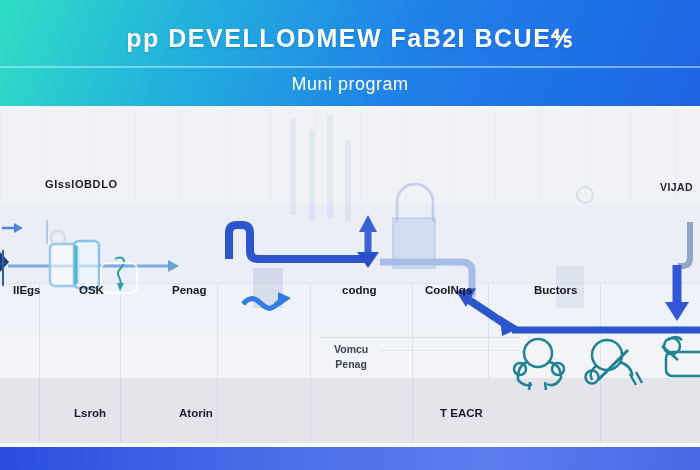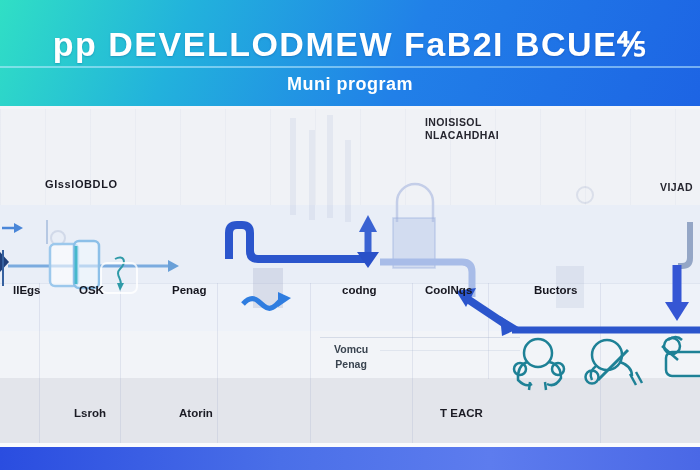--- a/index.html
+++ b/index.html
@@ -4,24 +4,24 @@
 <style>
   html,body{margin:0;padding:0;background:#dfe3ea;}
   #stage{position:relative;width:700px;height:470px;overflow:hidden;
          font-family:"Liberation Sans",sans-serif;background:#eef1f5;}
   
   .header{position:absolute;left:0;top:0;width:700px;height:108px;
     background:linear-gradient(112deg,#30dfc5 0%,#22b2dc 26%,#2180e8 58%,#1d64e4 100%);}
   .header-divider{position:absolute;left:0;top:66px;width:700px;height:2px;
     background:rgba(190,235,255,0.55);}
   .title{position:absolute;left:0;top:20px;width:700px;text-align:center;
-    color:#fff;font-size:34px;font-weight:bold;letter-spacing:1.5px;
+    color:#fff;font-size:25px;font-weight:bold;letter-spacing:1.5px;
     text-shadow:0 1px 2px rgba(0,40,120,0.25);white-space:nowrap;}
   .subtitle{position:absolute;left:0;top:74px;width:700px;text-align:center;
-    color:#fff;font-size:18px;font-weight:bold;letter-spacing:0.5px;}
+    color:#fff;font-size:18px;font-weight:normal;letter-spacing:0.5px;}
   .header-bottom-strip{position:absolute;left:0;top:106px;width:700px;height:3px;
     background:#f3f5f9;}
   
   .band{position:absolute;left:0;width:700px;}
   .band-top{top:109px;height:96px;background:#f0f2f6;
     background-image:repeating-linear-gradient(90deg,rgba(100,120,170,0.05) 0 1px,transparent 1px 45px);}
   .band-mid{top:205px;height:78px;background:#e9eef7;}
   .row-labels{top:283px;height:47px;background:#eef2f9;
     border-top:1px solid #dfe5f0;border-bottom:1px solid #dde3ee;}
   .band-lower{top:331px;height:47px;background:#f2f4f8;}
@@ -146,24 +146,20 @@
       <line x1="630" y1="374" x2="636" y2="385"></line>
     </g>
     <g fill="none" stroke="#1e8196" stroke-width="2.5">
       <rect x="666" y="352" width="42" height="24" rx="6"></rect>
       <circle cx="672" cy="346" r="8"></circle>
       <path d="M662 346 l16 14"></path>
       <path d="M668 340 q8 -6 14 0"></path>
     </g>
   </svg>
 
-  <div class="note" style="left:425px;top:116px;">
-    <span>INOISISOL</span><br>
-    <span>NLACAHDHAI</span>
-  </div>
   <div class="lbl" style="left:45px;top:178px;letter-spacing:0.6px;">GIsslOBDLO</div>
   <div class="note" style="left:660px;top:181px;">VIJAD</div>
 
   <div class="flow-label" style="left:1px;">lIEgs</div>
   <div class="flow-label" style="left:67px;">OSK</div>
   <div class="flow-label" style="left:160px;">Penag</div>
   <div class="flow-label" style="left:330px;">codng</div>
   <div class="flow-label" style="left:413px;">CoolNqs</div>
   <div class="flow-label" style="left:522px;">Buctors</div>
 

